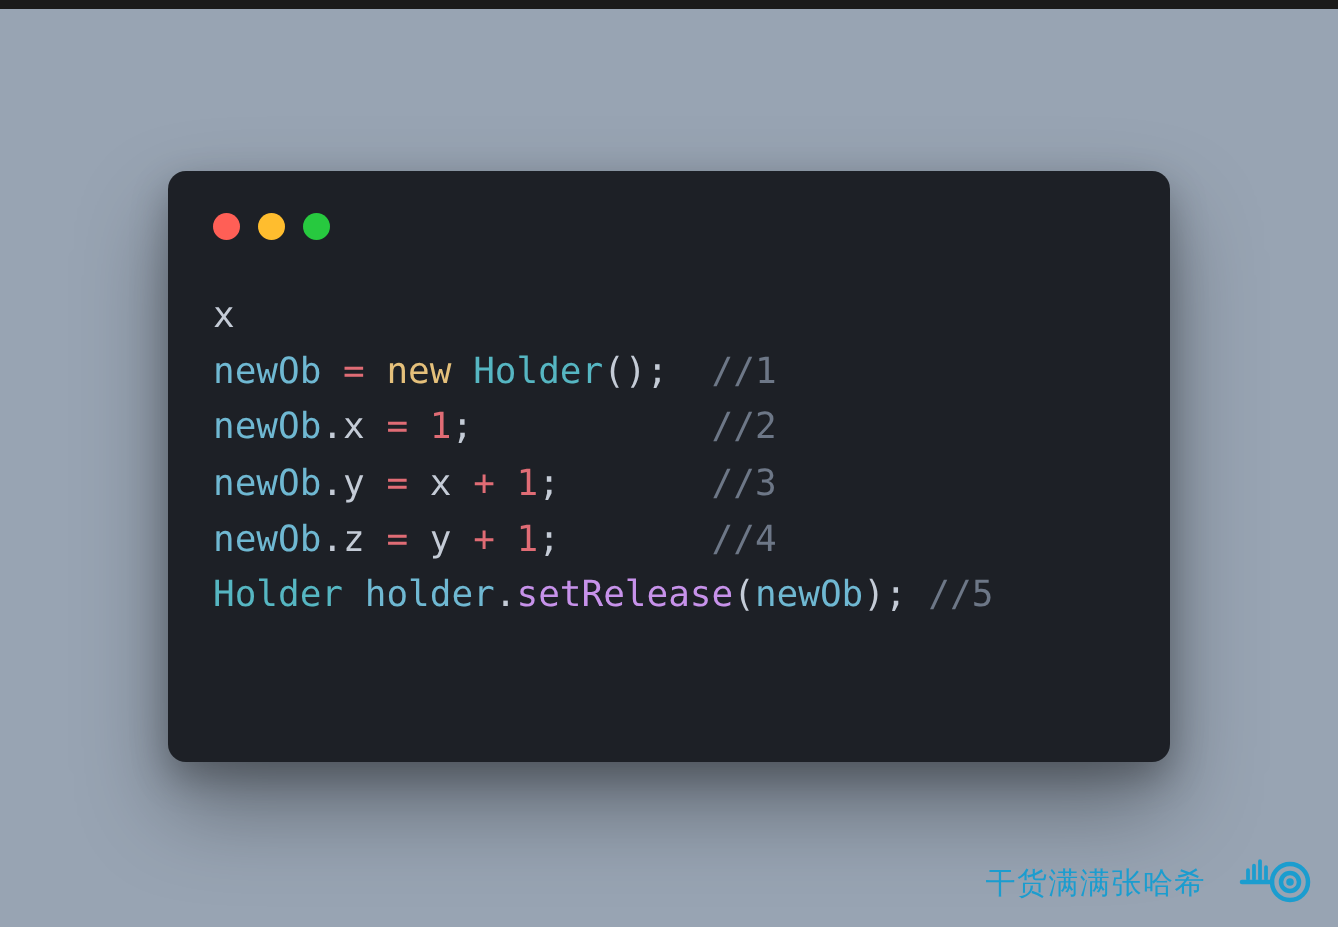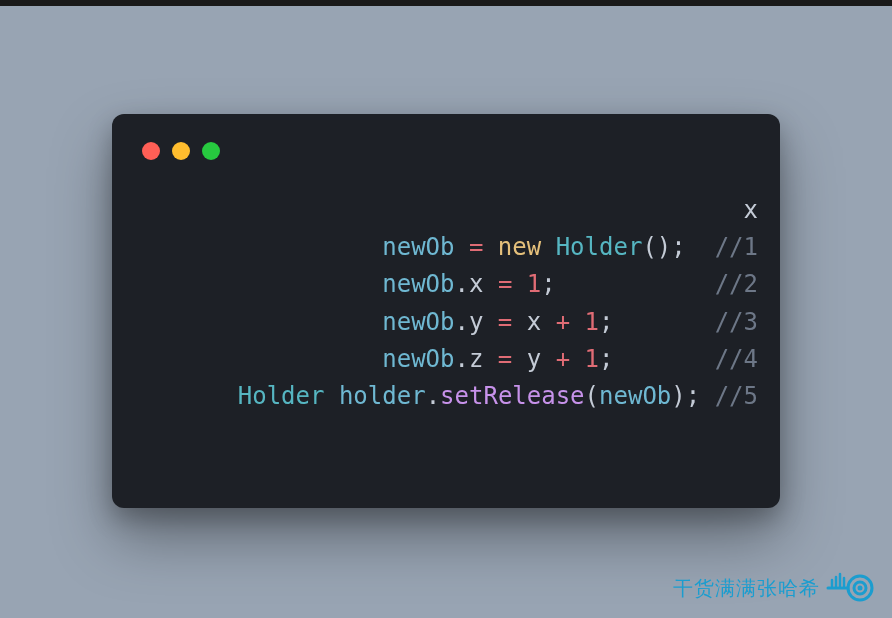--- a/index.html
+++ b/index.html
@@ -19,22 +19,21 @@
   }
   .window {
     position: absolute;
     left: 112px;
     top: 114px;
     width: 668px;
     height: 394px;
     background: #1d2026;
     border-radius: 12px;
     box-shadow: 0 30px 60px rgba(0,0,0,0.35), 0 10px 25px rgba(0,0,0,0.25);
-    padding: 28px 22px 30px 30px;
-    text-align: right;
+    padding: 28px 34px 30px 30px;
   }
   .traffic-lights {
     display: flex;
     gap: 12px;
     margin-bottom: 32px;
   }
   .dot {
     width: 18px;
     height: 18px;
     border-radius: 50%;
@@ -55,21 +54,21 @@
   .type  { color: #56b6c2; }
   .num   { color: #e06c75; }
   .func  { color: #c792ea; }
   .cmt   { color: #6d7787; }
   .watermark {
     position: absolute;
     right: 18px;
     bottom: 12px;
     display: flex;
     align-items: center;
-    gap: 6px;
+    gap: 22px;
   }
   .watermark-text {
     color: #1b9dcf;
     font-family: "PingFang SC","Microsoft YaHei",sans-serif;
     font-size: 20px;
     font-weight: 500;
     letter-spacing: 1px;
   }
   .watermark svg { display: block; }
 </style>

